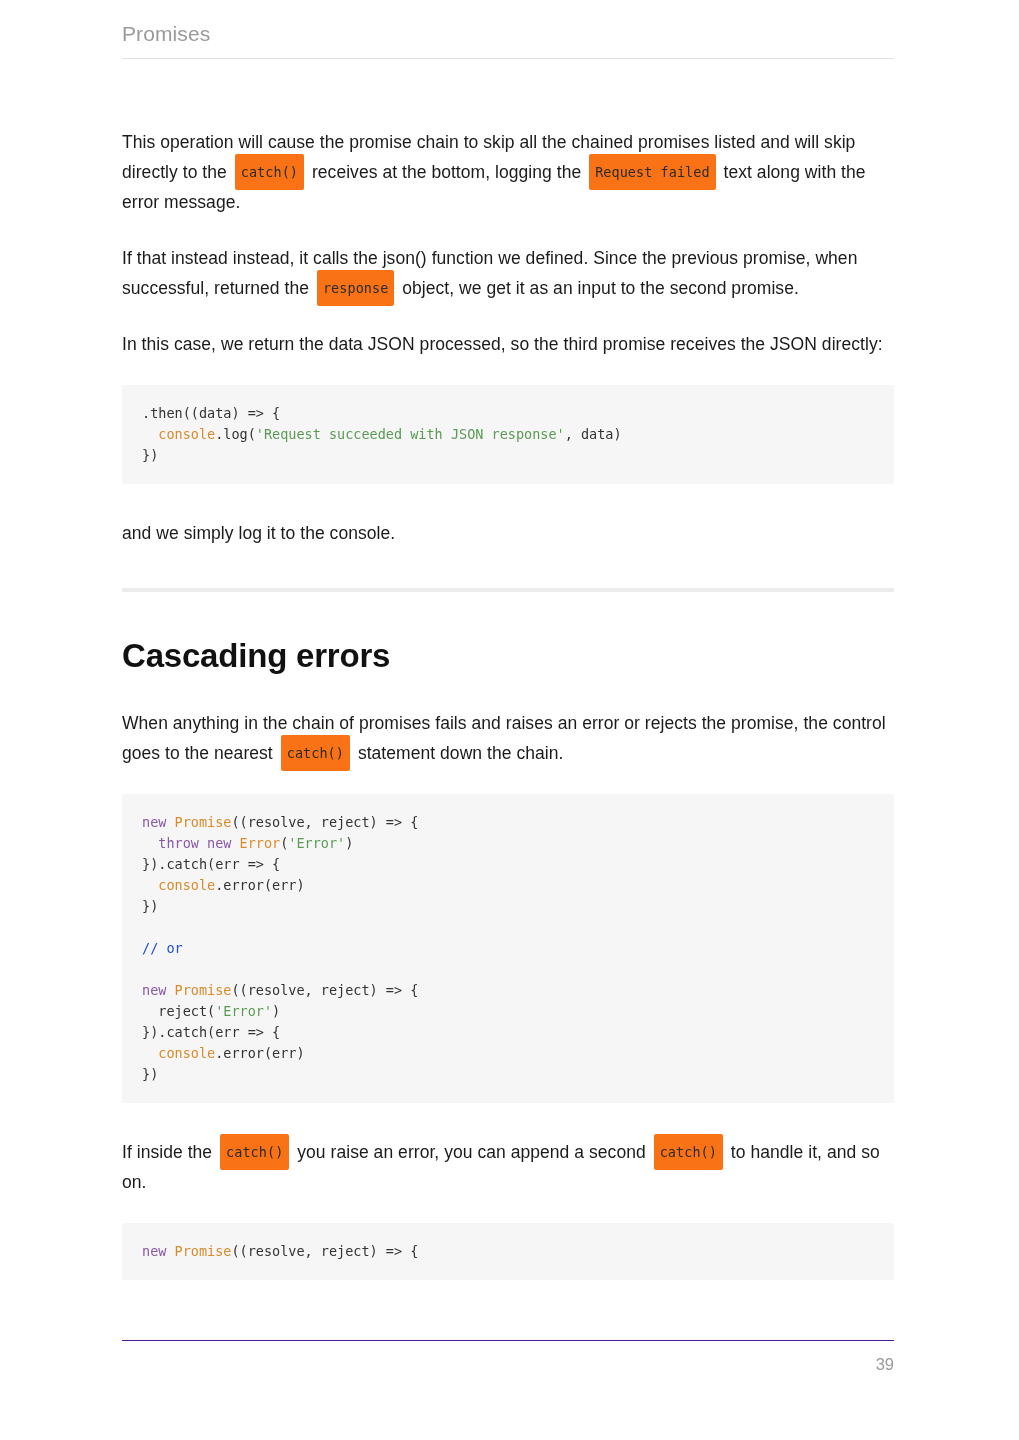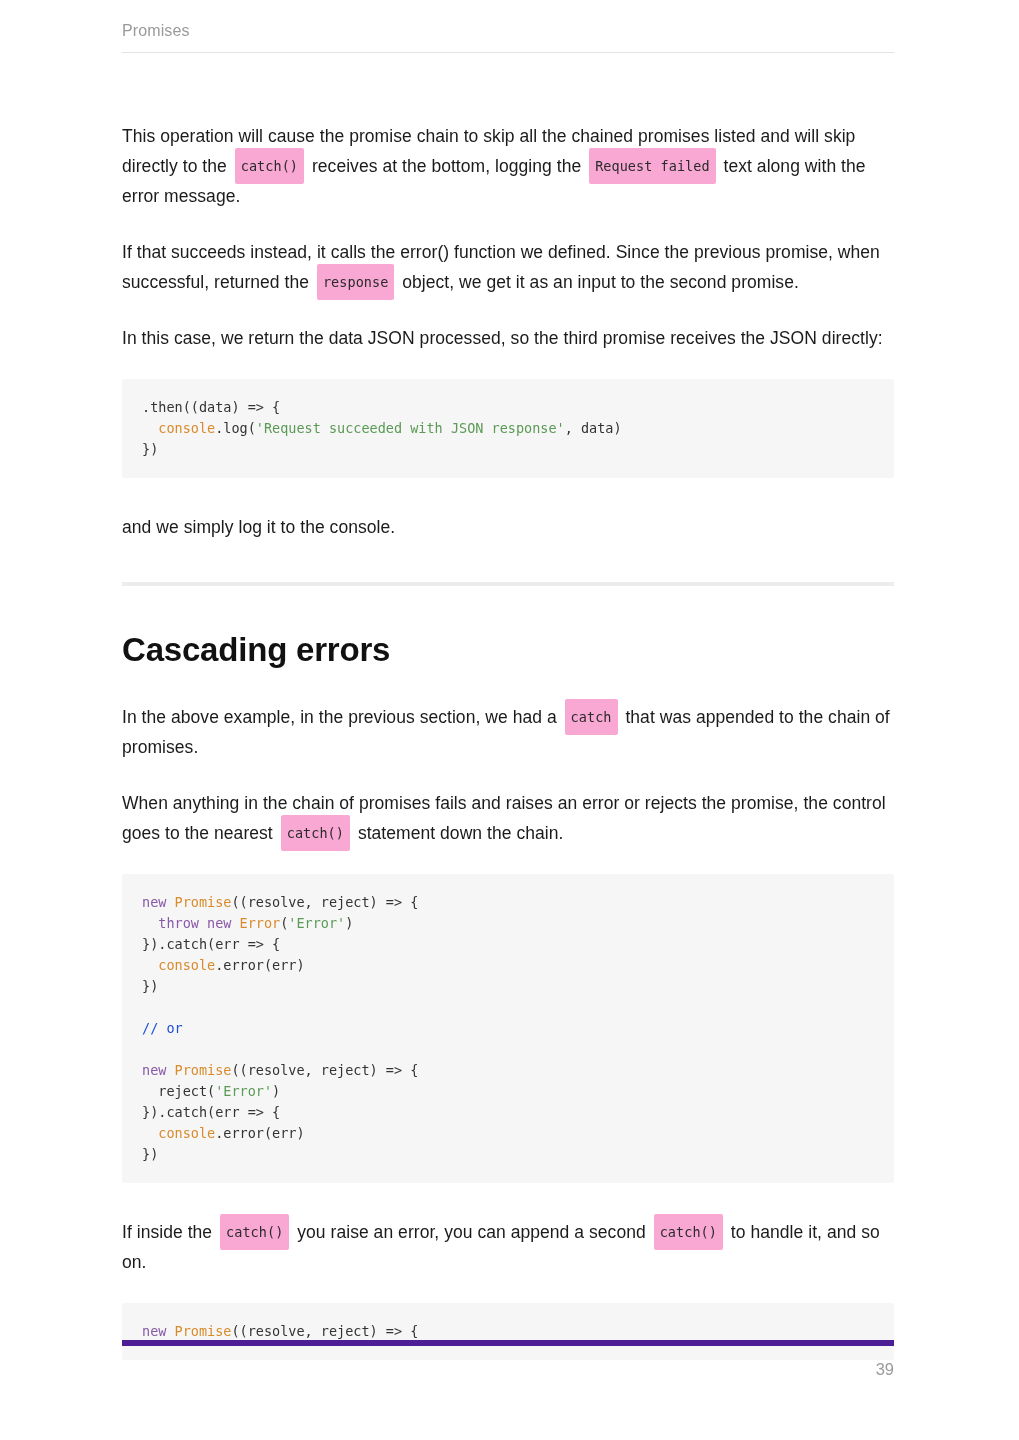--- a/index.html
+++ b/index.html
@@ -21,40 +21,40 @@
     position: relative;
   }
   .header {
     margin: 0 122px 0 122px;
     padding-top: 22px;
     padding-bottom: 12px;
     border-bottom: 1px solid #e2e2e2;
     width: 772px;
   }
   .header-title {
-    font-size: 16px;
+    font-size: 21px;
     color: #9a9a9a;
     letter-spacing: 0.1px;
   }
   .content {
     margin: 0 122px;
     width: 772px;
     padding-top: 68px;
   }
   p.para {
     font-size: 17.5px;
     line-height: 30px;
     color: #1b1b1b;
     margin: 0 0 26px 0;
     letter-spacing: 0.05px;
   }
   code.inline {
     font-family: "DejaVu Sans Mono", monospace;
     font-size: 13.5px;
-    background: #f9a8d4;
+    background: #f97316;
     color: #2b2b2b;
     padding: 10px 6px;
     border-radius: 2px;
     white-space: nowrap;
     margin: 0 3px;
     vertical-align: 1px;
   }
   pre.codeblock {
     background: #f6f6f6;
     margin: 0 0 34px 0;
@@ -93,21 +93,21 @@
     font-weight: bold;
     margin: 22px 0 24px 0;
     color: #111111;
     letter-spacing: -0.1px;
   }
   .footer {
     position: absolute;
     left: 122px;
     top: 1340px;
     width: 772px;
-    border-top: 6px solid #4c1d95;
+    border-top: 1px solid #4c1d95;
     padding-top: 14px;
     text-align: right;
   }
   .page-number {
     font-size: 16.5px;
     color: #9a9a9a;
   }
 </style>
 </head>
 <body>
@@ -115,35 +115,34 @@
 <div class="page">
 
   <div class="header">
     <div class="header-title">Promises</div>
   </div>
 
   <div class="content">
 
     <p class="para"><span>This operation will cause the promise chain to skip all the chained promises listed and will skip directly to the</span> <code class="inline">catch()</code> <span>receives at the bottom, logging the</span> <code class="inline">Request failed</code> <span>text along with the error message.</span></p>
 
-    <p class="para"><span>If that succeeds instead, it calls the error() function we defined. Since the previous promise, when successful, returned the</span> <code class="inline">response</code> <span>object, we get it as an input to the second promise.</span></p>
+    <p class="para"><span>If that instead instead, it calls the json() function we defined. Since the previous promise, when successful, returned the</span> <code class="inline">response</code> <span>object, we get it as an input to the second promise.</span></p>
 
     <p class="para">In this case, we return the data JSON processed, so the third promise receives the JSON directly:</p>
 
     <pre class="codeblock"><span>.then((data) =&gt; {</span>
 <span>  </span><span class="obj">console</span><span>.log(</span><span class="str">'Request succeeded with JSON response'</span><span>, data)</span>
 <span>})</span></pre>
 
     <p class="para">and we simply log it to the console.</p>
 
     <hr class="divider">
 
     <h1 class="section-title">Cascading errors</h1>
 
-    <p class="para"><span>In the above example, in the previous section, we had a</span> <code class="inline">catch</code> <span>that was appended to the chain of promises.</span></p>
 
     <p class="para"><span>When anything in the chain of promises fails and raises an error or rejects the promise, the control goes to the nearest</span> <code class="inline">catch()</code> <span>statement down the chain.</span></p>
 
     <pre class="codeblock"><span class="kw">new </span><span class="cls">Promise</span><span>((resolve, reject) =&gt; {</span>
 <span>  </span><span class="kw">throw </span><span class="kw">new </span><span class="cls">Error</span><span>(</span><span class="str">'Error'</span><span>)</span>
 <span>}).catch(err =&gt; {</span>
 <span>  </span><span class="obj">console</span><span>.error(err)</span>
 <span>})</span>
 
 <span class="cmt">// or</span>

